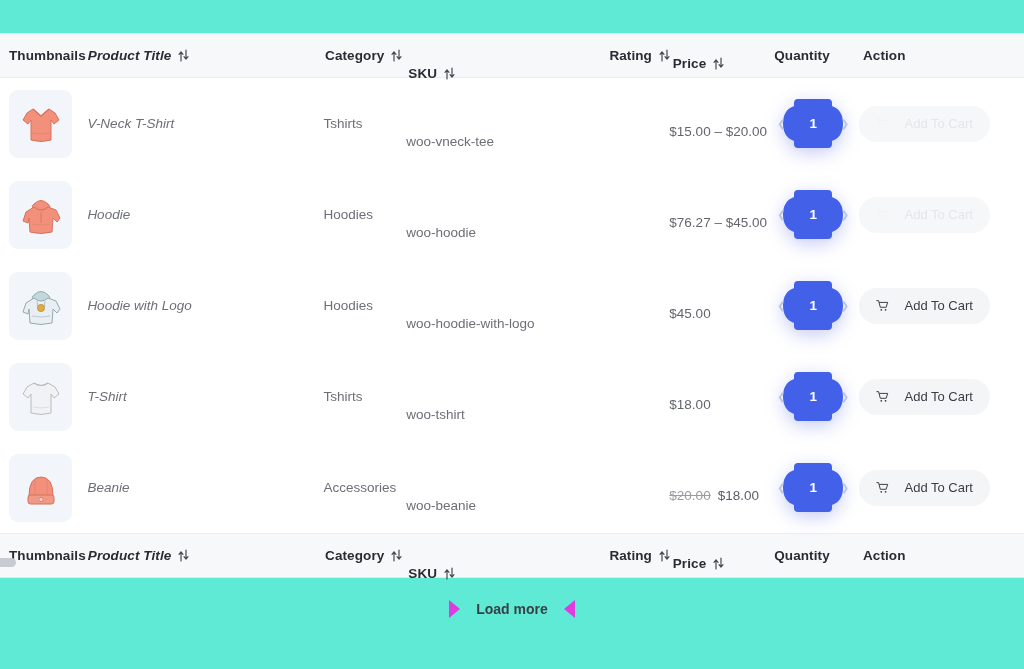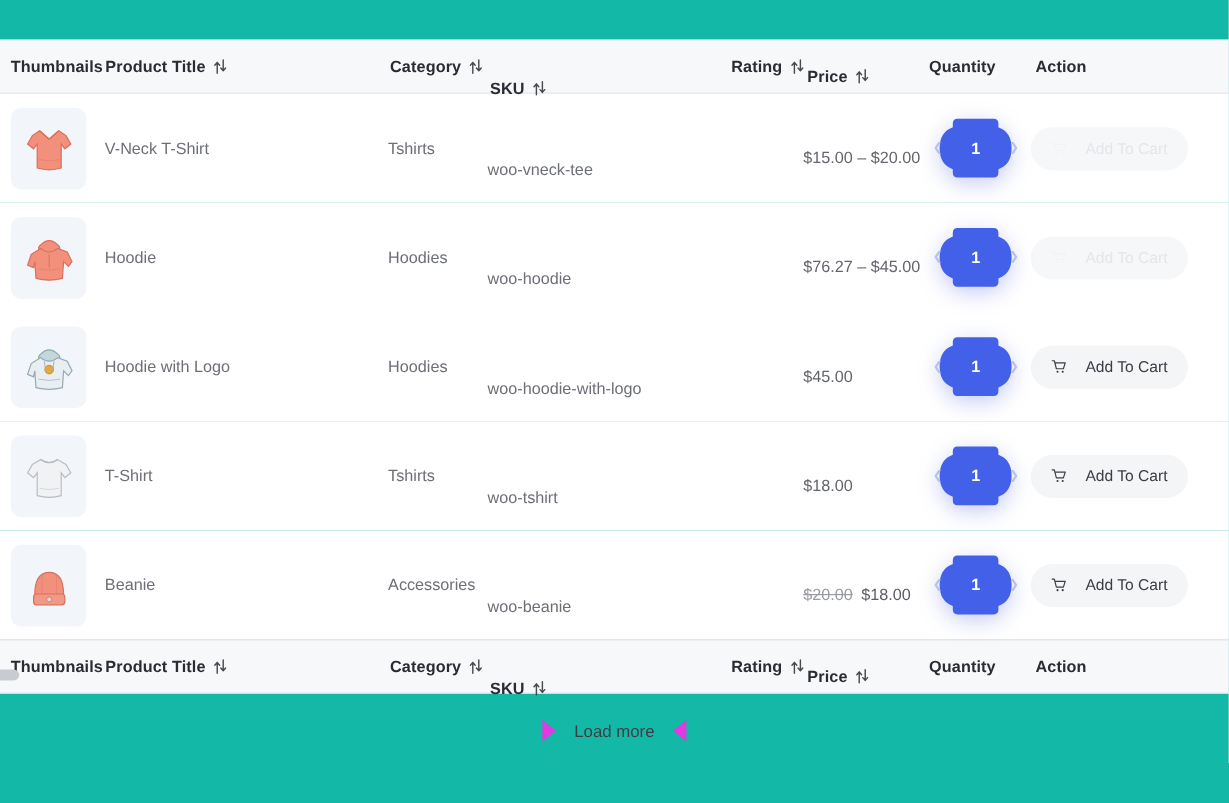--- a/index.html
+++ b/index.html
@@ -2,21 +2,21 @@
 <html><head>
 <meta charset="utf-8">
 <style>
   * { box-sizing: border-box; margin: 0; padding: 0; }
   html, body {
     width: 1024px; height: 669px;
     background: #ffffff;
     font-family: "Liberation Sans", sans-serif;
     overflow: hidden;
   }
-  .page { position: relative; width: 1024px; height: 669px; background:#14b8a6; }
+  .page { position: relative; width: 1024px; height: 669px; background:#5eead4; }
 
   
   .ptable { width: 1024px; position:absolute; top:33px; left:0; }
   .row { display:flex; align-items:center; width:1044px; }
 
   .hrow {
     height: 45px;
     background: #f7f8fa;
     border-top: 1px solid #ececf0;
     border-bottom: 1px solid #ececf0;
@@ -27,21 +27,21 @@
     color: #2b2b33;
     display: flex; align-items: center; gap: 7px;
     letter-spacing: .1px;
     white-space: nowrap;
   }
   .sort-icon { display:inline-block; width:11px; height:13px; opacity:.85; flex:none; }
   .sort-icon svg { display:block; }
 
   
   .c-thumb  { width: 96px;  padding-left: 9px; }
-  .c-title  { width: 262px; }
+  .c-title  { width: 262px; font-style: italic; }
   .c-cat    { width: 92px;  }
   .c-sku    { width: 222px; margin-top: 36px; }
   .c-rating { width: 70px;  }
   .c-price  { width: 112px; margin-top: 16px; }
   .c-qty    { width: 98px;  }
   .c-action { width: 140px; }
   .c-extra  { width: 60px;  }
 
   .brow { height: 91px; background:#fff; }
   .cell { font-size: 13.5px; color:#6d6f77; white-space: nowrap; }
@@ -99,21 +99,21 @@
   
   .hscroll { position:absolute; left:0; top:558px; width:1024px; height:10px; }
   .hscroll-thumb {
     position:absolute; left:-6px; top:0; width:22px; height:9px;
     background:#c9cbd2; border-radius:5px;
   }
 
   
   .loadmore-wrap {
     position:absolute; left:0; top:600px; width:1024px;
-    display:flex; align-items:center; justify-content:center;
+    display:flex; align-items:center; justify-content:center;font-weight:bold;
   }
   .loadmore {
     display:inline-flex; align-items:center; gap:16px;
     font-size:14px; color:#3c3e45;
   }
   .tri { width:0; height:0; display:block; }
   .tri-right {
     border-top: 9px solid transparent;
     border-bottom: 9px solid transparent;
     border-left: 11px solid #e03ae0;

